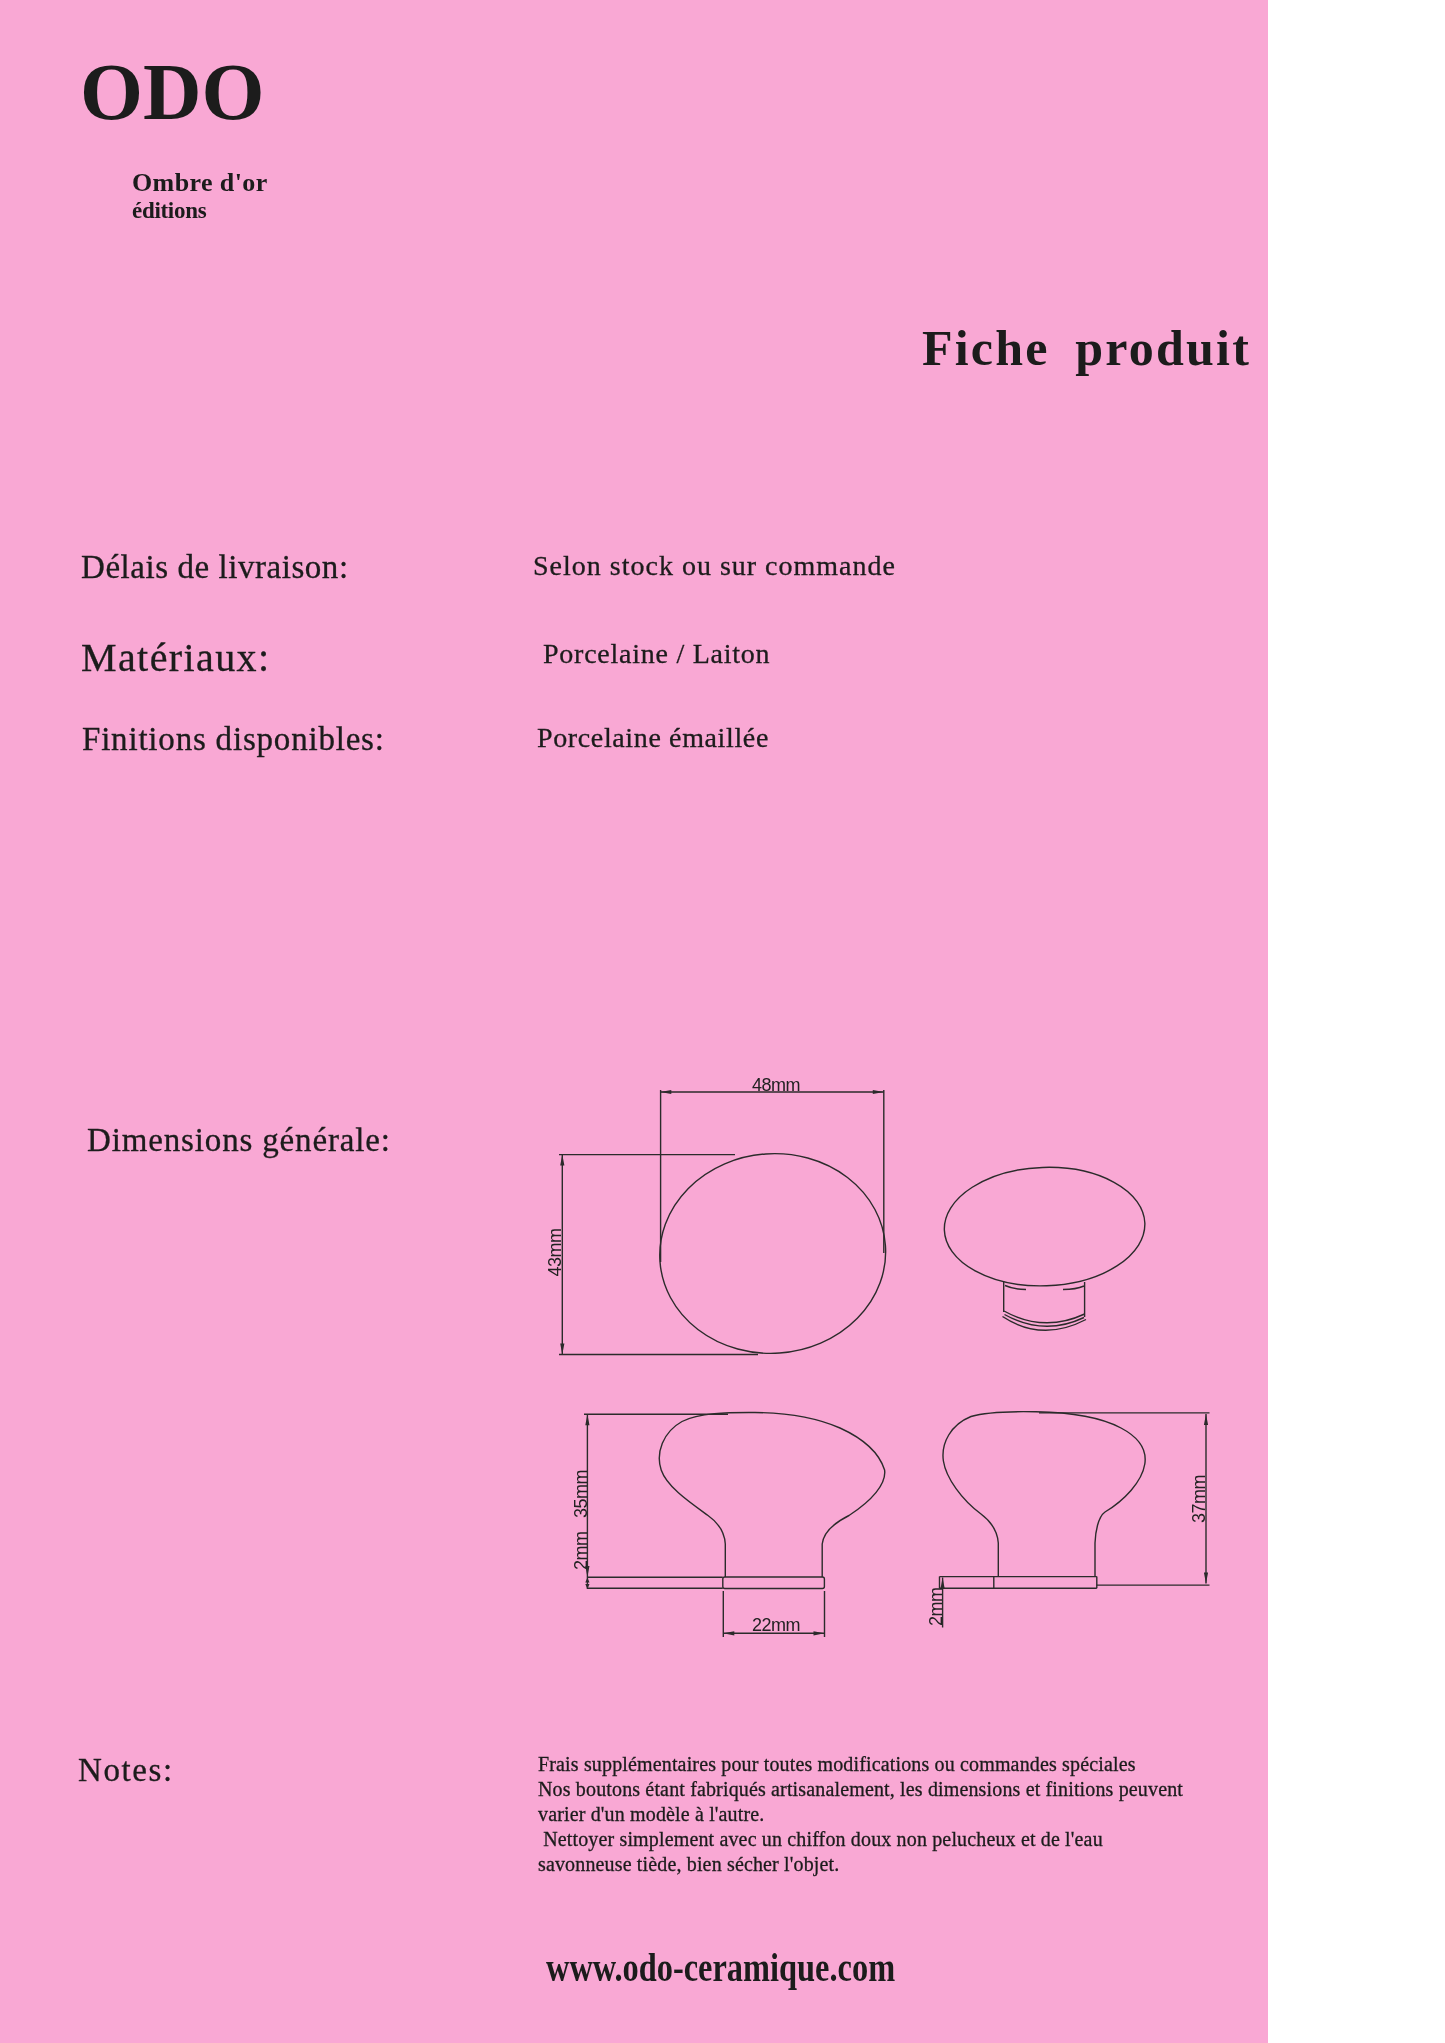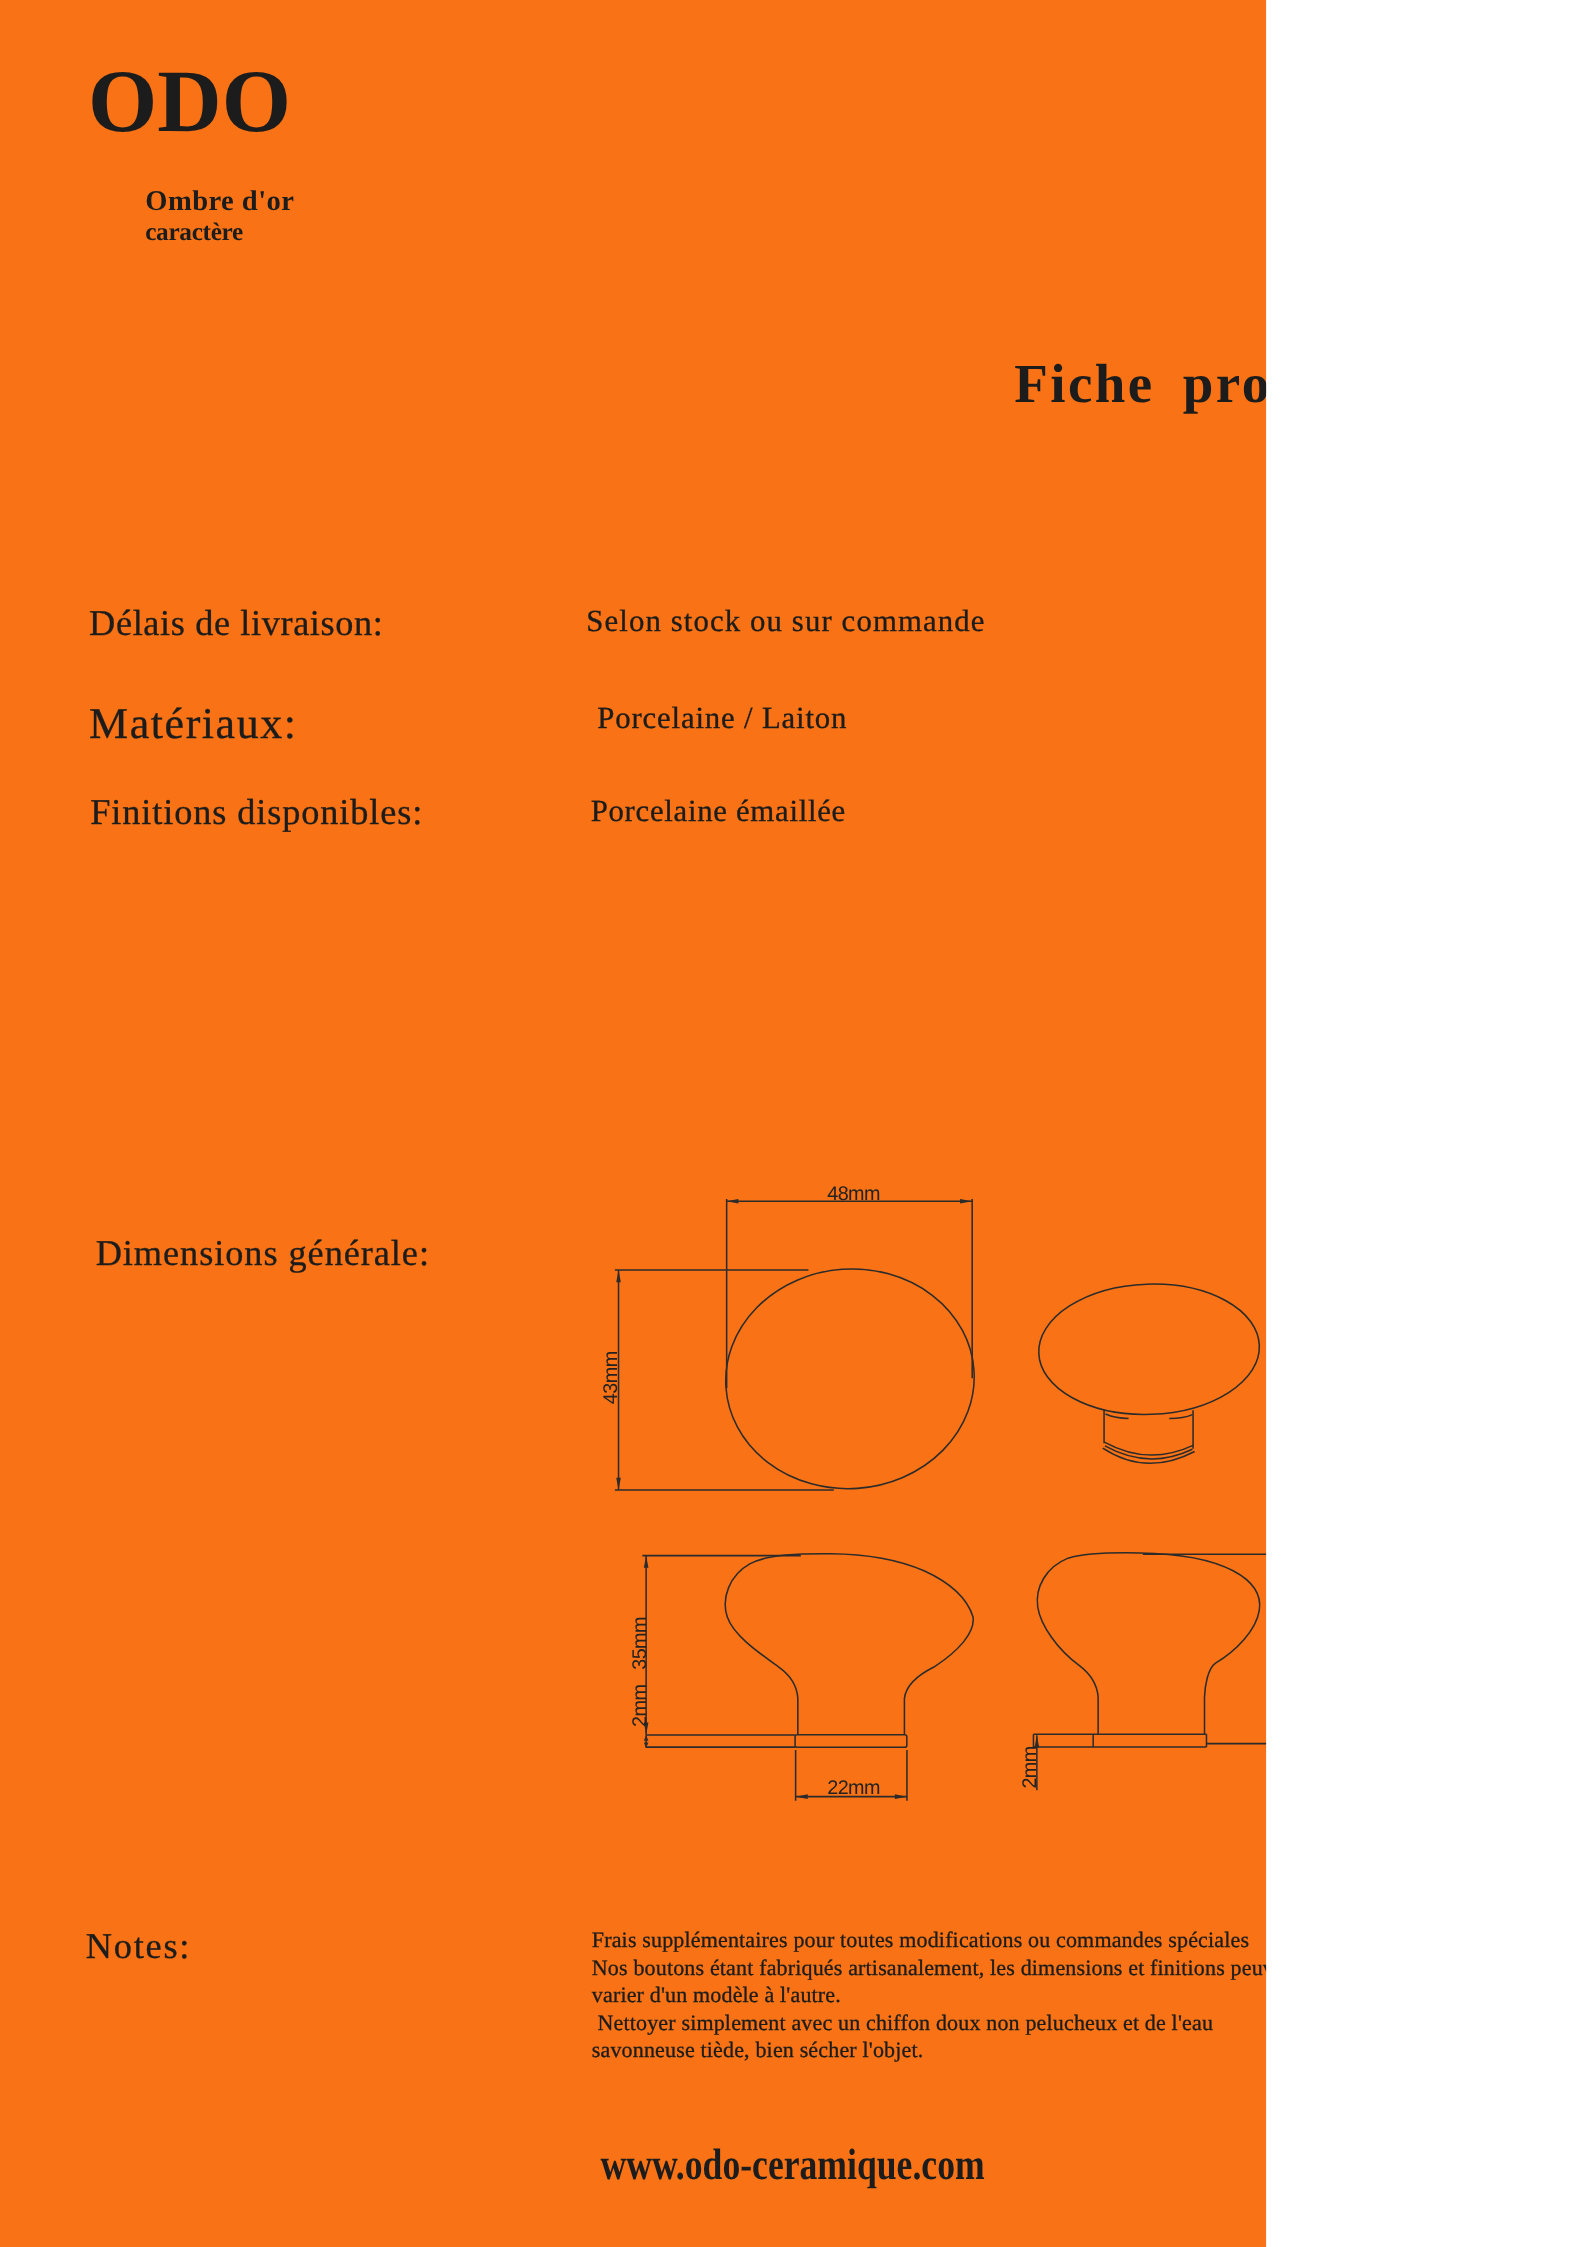--- a/index.html
+++ b/index.html
@@ -1,30 +1,30 @@
 <!DOCTYPE html>
 <html><head>
 <meta charset="utf-8">
 <style>
   html,body{margin:0;padding:0;background:#ffffff;}
-  #page{position:relative;width:1151px;height:2043px;background:#f97316;overflow:hidden;
+  #page{position:relative;width:1268px;height:2043px;background:#f9a8d4;overflow:hidden;
         font-family:"Liberation Serif", serif;color:#1c1c1c;}
   .t{position:absolute;white-space:pre;line-height:1;transform-origin:0 0;}
   .w{-webkit-text-stroke:0.3px #1c1c1c;}
   .b{font-weight:bold;}
 </style>
 </head>
 <body>
 <div id="page">
 
   <div class="t b" id="odo" style="left:80px;top:52px;font-size:81px;">ODO</div>
 
   <div class="t b" id="ombre" style="left:104px;top:170px;font-size:26px;letter-spacing:0.4px;margin-left:28px;">Ombre d'or</div>
 
-  <div class="t b" id="editions" style="left:132px;top:199px;font-size:23px;letter-spacing:-0.3px;">caractère</div>
+  <div class="t b" id="editions" style="left:132px;top:199px;font-size:23px;letter-spacing:-0.3px;">éditions</div>
 
 
   <div class="t b" id="fiche" style="left:922px;top:323px;font-size:50px;word-spacing:11px;letter-spacing:2.2px;">Fiche produit</div>
 
   <div class="t w" id="lab1" style="left:81px;top:551px;font-size:33px;letter-spacing:0.55px;">Délais de livraison:</div>
 
   <div class="t w" id="val1" style="left:533px;top:551.5px;font-size:28px;letter-spacing:1.0px;">Selon stock ou sur commande</div>
 
   <div class="t w" id="lab2" style="left:81px;top:638px;font-size:40px;letter-spacing:1.4px;">Matériaux:</div>
 

